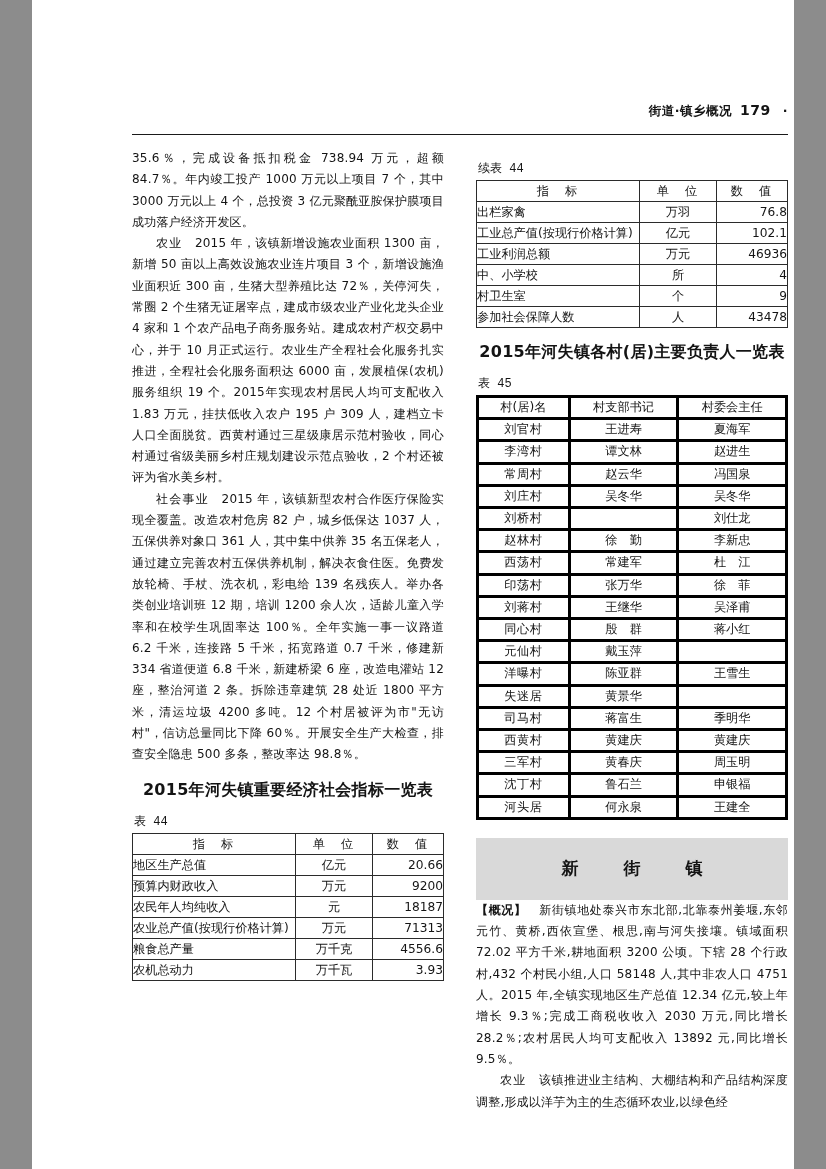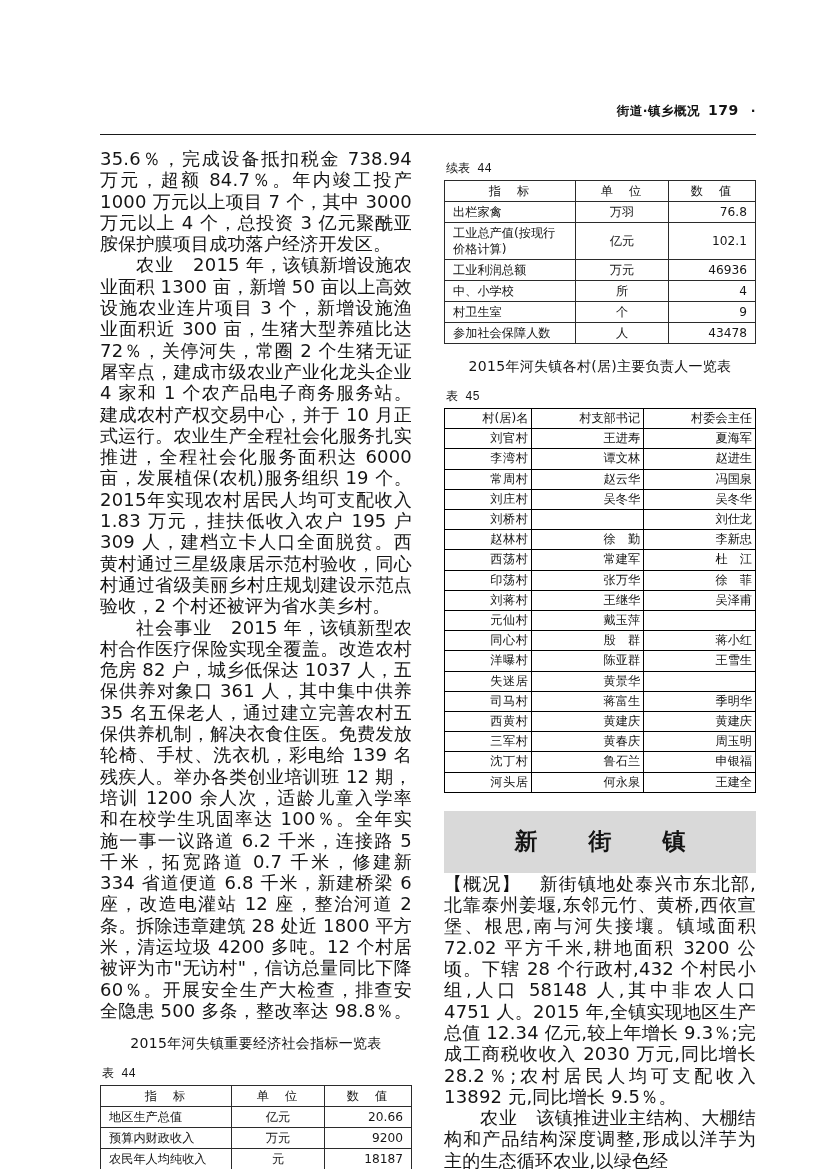--- a/index.html
+++ b/index.html
@@ -2,21 +2,21 @@
 <html><head>
 <meta charset="utf-8">
 <style>
   html, body {
     margin: 0;
     padding: 0;
     background: #8c8c8c;
   }
   .page {
     position: relative;
-    width: 826px;
+    width: 762px;
     height: 1169px;
     background: #ffffff;
     margin: 0 auto;
     font-family: "DejaVu Sans", "Liberation Sans", sans-serif;
     color: #141414;
     overflow: hidden;
   }
   .sheet {
     position: absolute;
     left: 72px;
@@ -50,95 +50,95 @@
   .col {
     position: absolute;
     top: 52px;
     width: 312px;
   }
   .col-left { left: 28px; }
   .col-right { left: 372px; }
 
   p.body {
     margin: 0;
-    font-size: 18px;
+    font-size: 12px;
     line-height: 21.3px;
     text-align: justify;
     text-justify: inter-ideograph;
     letter-spacing: 0.2px;
   }
   p.body + p.body { margin-top: 0; }
   .indent { text-indent: 2em; }
   .lead { font-weight: normal; letter-spacing: 1px; }
 
   
   .tbl-title {
     text-align: center;
-    font-weight: normal;
-    font-size: 14px;
+    font-weight: bold;
+    font-size: 16px;
     margin: 14px 0 2px 0;
     letter-spacing: 0.3px;
   }
   .tbl-no {
     font-size: 12px;
     margin: 12px 0 3px 2px;
     font-family: Liberation Mono, monospace;
   }
   table.grid {
     border-collapse: collapse;
     width: 100%;
     font-size: 12.2px;
   }
   table.grid th, table.grid td {
     border: 1px solid #2b2b2b;
-    padding: 2px 8px;
+    padding: 2px 0;
     line-height: 16px;
     font-weight: normal;
   }
   table.grid th {
     text-align: center;
     font-weight: normal;
     letter-spacing: 2px;
   }
   td.lbl { text-align: left; padding-left: 6px; }
   td.unit { text-align: center; width: 76px; }
   td.val { text-align: right; padding-right: 6px; width: 70px; }
 
   
   table.vgrid {
     border-collapse: collapse;
     width: 100%;
     font-size: 12.2px;
   }
   table.vgrid th, table.vgrid td {
-    border: 1px solid #000000;
-    padding: 1px 3px;
+    border: 3px solid #000000;
+    padding: 1px 16px;
     line-height: 17.2px;
     font-weight: normal;
-    text-align: right;
+    text-align: center;
   }
   table.vgrid td.name { letter-spacing: 0.5px; }
 
   
   .banner {
     margin-top: 18px;
     background: #d9d9d9;
     height: 62px;
     display: flex;
     align-items: center;
     justify-content: center;
   }
   .banner span {
-    font-size: 23px;
+    font-size: 17px;
     font-weight: bold;
     letter-spacing: 14px;
     text-indent: 14px;
   }
   .gaikuang { margin-top: 12px; }
-  .tag { font-weight: normal; }
+  .tag { font-weight: bold; }
 </style>
 </head>
 <body>
 
 <div class="page">
   <div class="sheet">
 
     <div class="pg-header">
       <span class="bold">街道·镇乡概况</span><span class="num">179</span><span class="dot">·</span>
     </div>
@@ -289,30 +289,30 @@
               <td class="name">印荡村</td>
               <td>张万华</td>
               <td>徐　菲</td>
             </tr>
           <tr>
               <td class="name">刘蒋村</td>
               <td>王继华</td>
               <td>吴泽甫</td>
             </tr>
           <tr>
+              <td class="name">同心村</td>
+              <td>殷　群</td>
+              <td>蒋小红</td>
+            </tr>
+          <tr>
               <td class="name">元仙村</td>
               <td>戴玉萍</td>
               <td></td>
             </tr>
           <tr>
-              <td class="name">同心村</td>
-              <td>殷　群</td>
-              <td>蒋小红</td>
-            </tr>
-          <tr>
               <td class="name">洋曝村</td>
               <td>陈亚群</td>
               <td>王雪生</td>
             </tr>
           <tr>
               <td class="name">失迷居</td>
               <td>黄景华</td>
               <td></td>
             </tr>
           <tr>

